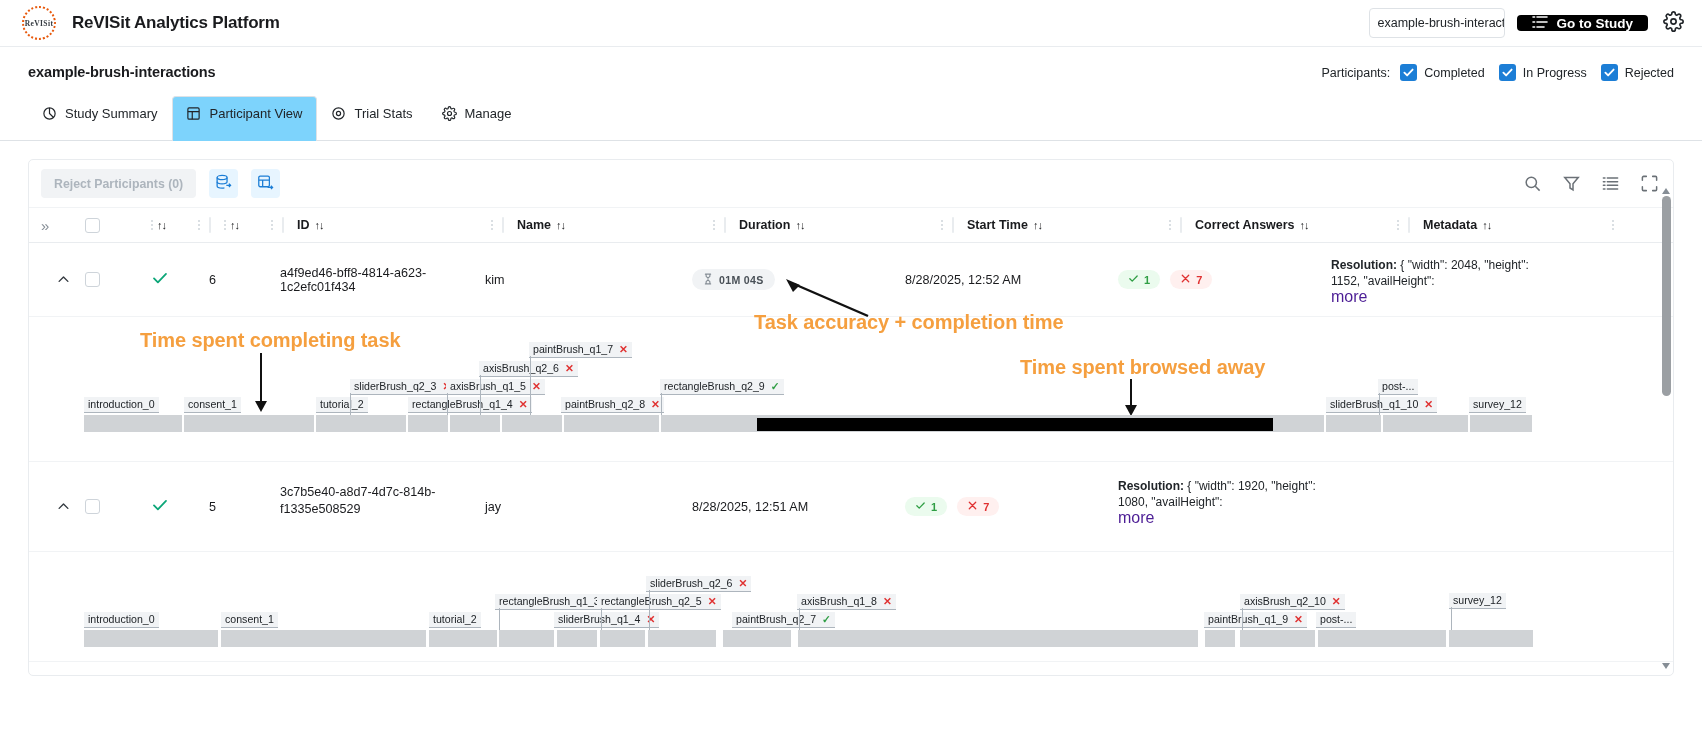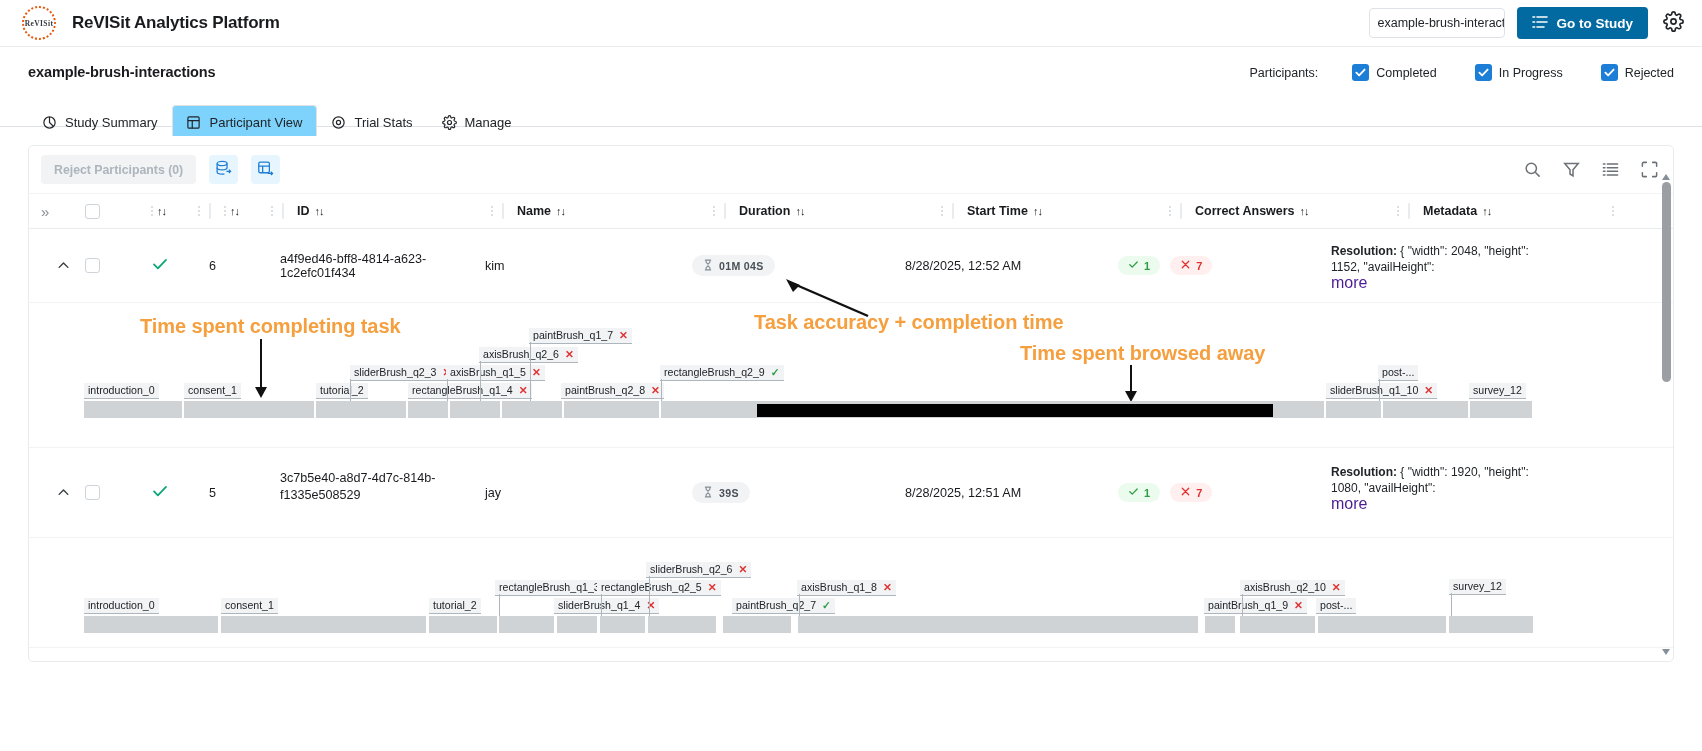--- a/index.html
+++ b/index.html
@@ -39,22 +39,22 @@
   .study-select {
     width: 136px; height: 30px;
     border: 1px solid #dee2e6; border-radius: 4px;
     background: #fff; padding: 0 8px;
     font-size: 12.5px; color: #212529;
     display: flex; align-items: center;
     overflow: hidden; white-space: nowrap;
     font-family: "Liberation Sans", sans-serif;
   }
   .go-study {
-    height: 32px; padding: 0 15px;
-    background: #0369a1; color: #fff;
+    height: 16px; padding: 0 15px;
+    background: #000000; color: #fff;
     border: none; border-radius: 4px;
     font-size: 13.5px; font-weight: 600;
     display: flex; align-items: center; gap: 9px;
     cursor: pointer;
     font-family: "Liberation Sans", sans-serif;
   }
   .gear-btn {
     width: 26px; height: 26px; display: flex; align-items: center; justify-content: center;
     cursor: pointer; background: none; border: none;
   }
@@ -69,39 +69,39 @@
     margin-left: auto; display: flex; align-items: center; gap: 8px;
     font-size: 12.5px; color: #212529;
   }
   .participants-label { margin-right: 2px; padding-left: 8px; }
   .cbx {
     width: 17px; height: 17px; border-radius: 3px;
     background: #1c7ed6; display: inline-flex;
     align-items: center; justify-content: center; cursor: pointer;
   }
   .cbx svg { display:block; }
-  .filter-item { display: flex; align-items: center; gap: 7px; margin-right: 6px; cursor: pointer; margin-left: 24px; }
+  .filter-item { display: flex; align-items: center; gap: 7px; margin-right: 6px; cursor: pointer; }
 
   
   .tabs {
     display: flex; align-items: flex-end;
     padding: 0 0 0 28px;
     margin-top: 14px;
     border-bottom: 1px solid #dee2e6;
     position: relative;
   }
   .tab {
     display: flex; align-items: center; gap: 8px;
-    padding: 9px 14px 6px 13px;
+    padding: 9px 14px 20px 13px;
     font-size: 13px; color: #212529;
     cursor: pointer;
     border: 1px solid transparent;
     border-bottom: none;
     border-radius: 4px 4px 0 0;
-    position: relative; top: 10px;
+    position: relative; top: 1px;
     background: transparent;
   }
   .tab.active {
     background: #7dd3fc;
     border-color: #dee2e6;
   }
   .tab svg { display: block; }
 
   
   .panel {
@@ -631,30 +631,20 @@
       <div class="th check-teal" style="width:58px">
         <span>
           <svg width="18" height="18" viewBox="0 0 24 24" fill="none" stroke="#0ca678" stroke-width="2.4" stroke-linecap="round" stroke-linejoin="round">
               <path d="M4 12.5l5.2 5.2L20 6.5"></path>
             </svg>
         </span>
       </div>
       <div class="th" style="width:71px">5</div>
       <div class="th" style="width:205px;display:block;padding-top:22px;line-height:17px">3c7b5e40-a8d7-4d7c-814b-f1335e508529</div>
       <div class="th" style="width:207px">jay</div>
-      <div class="th" style="width:213px">
-        <span class="badge-dur">
-          <span>
-            <svg width="10" height="12" viewBox="0 0 12 16" fill="none" stroke="#868e96" stroke-width="1.5" stroke-linecap="round">
-                <path d="M2.5 1.5h7M2.5 14.5h7M3.5 1.5v3L6 7l2.5-2.5v-3M3.5 14.5v-3L6 9l2.5 2.5v3"></path>
-              </svg>
-          </span>
-          <span>39S</span>
-        </span>
-      </div>
       <div class="th" style="width:213px">8/28/2025, 12:51 AM</div>
       <div class="th" style="width:213px;gap:10px">
         <span class="pill pill-ok">
           <span>
             <svg width="11" height="11" viewBox="0 0 24 24" fill="none" stroke="#2f9e44" stroke-width="2.8" stroke-linecap="round" stroke-linejoin="round">
                 <path d="M4 12.5l5.2 5.2L20 6.5"></path>
               </svg>
           </span>
           <span>1</span>
         </span>

